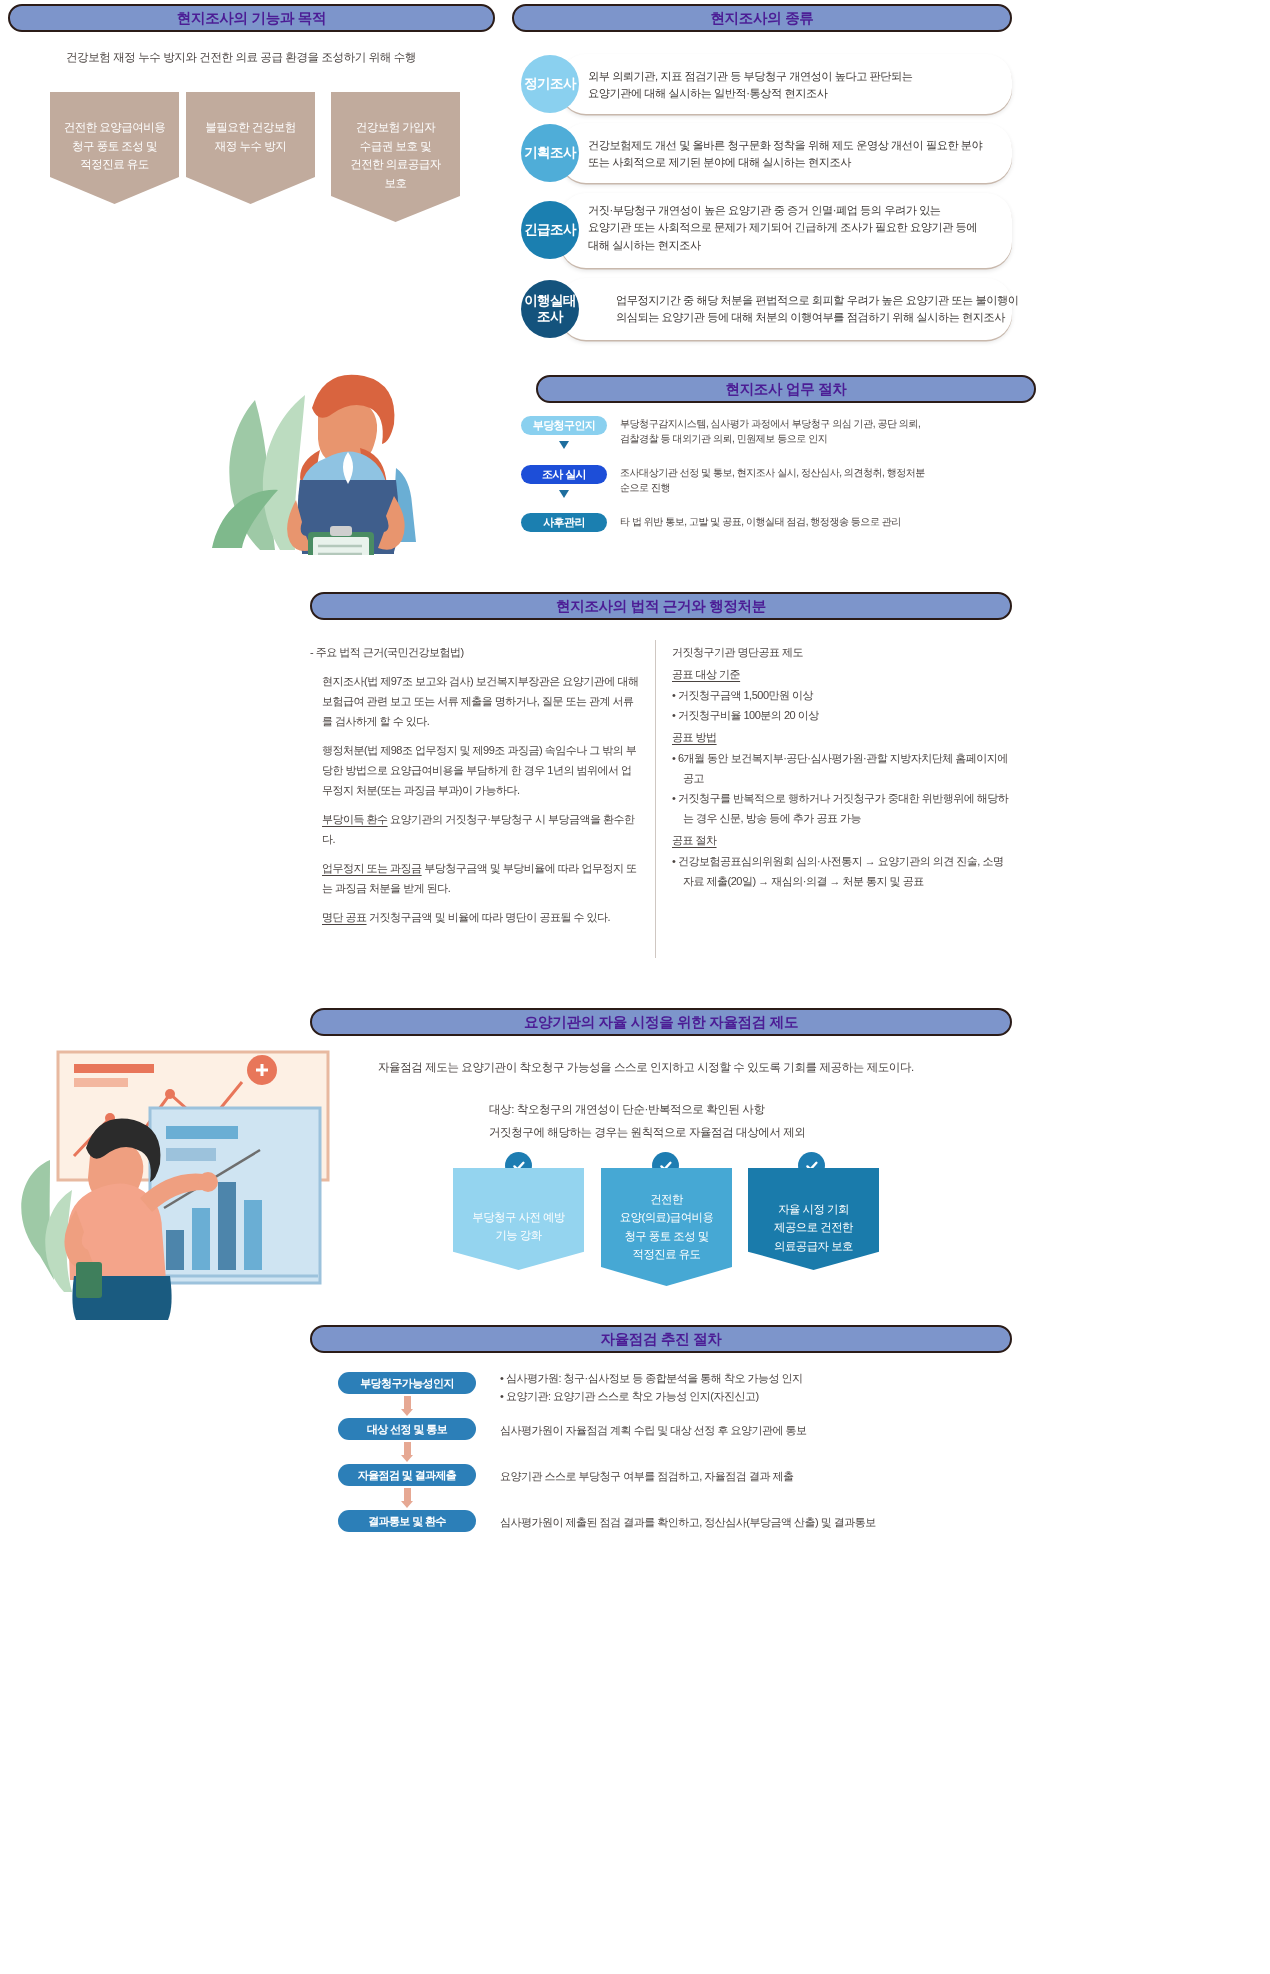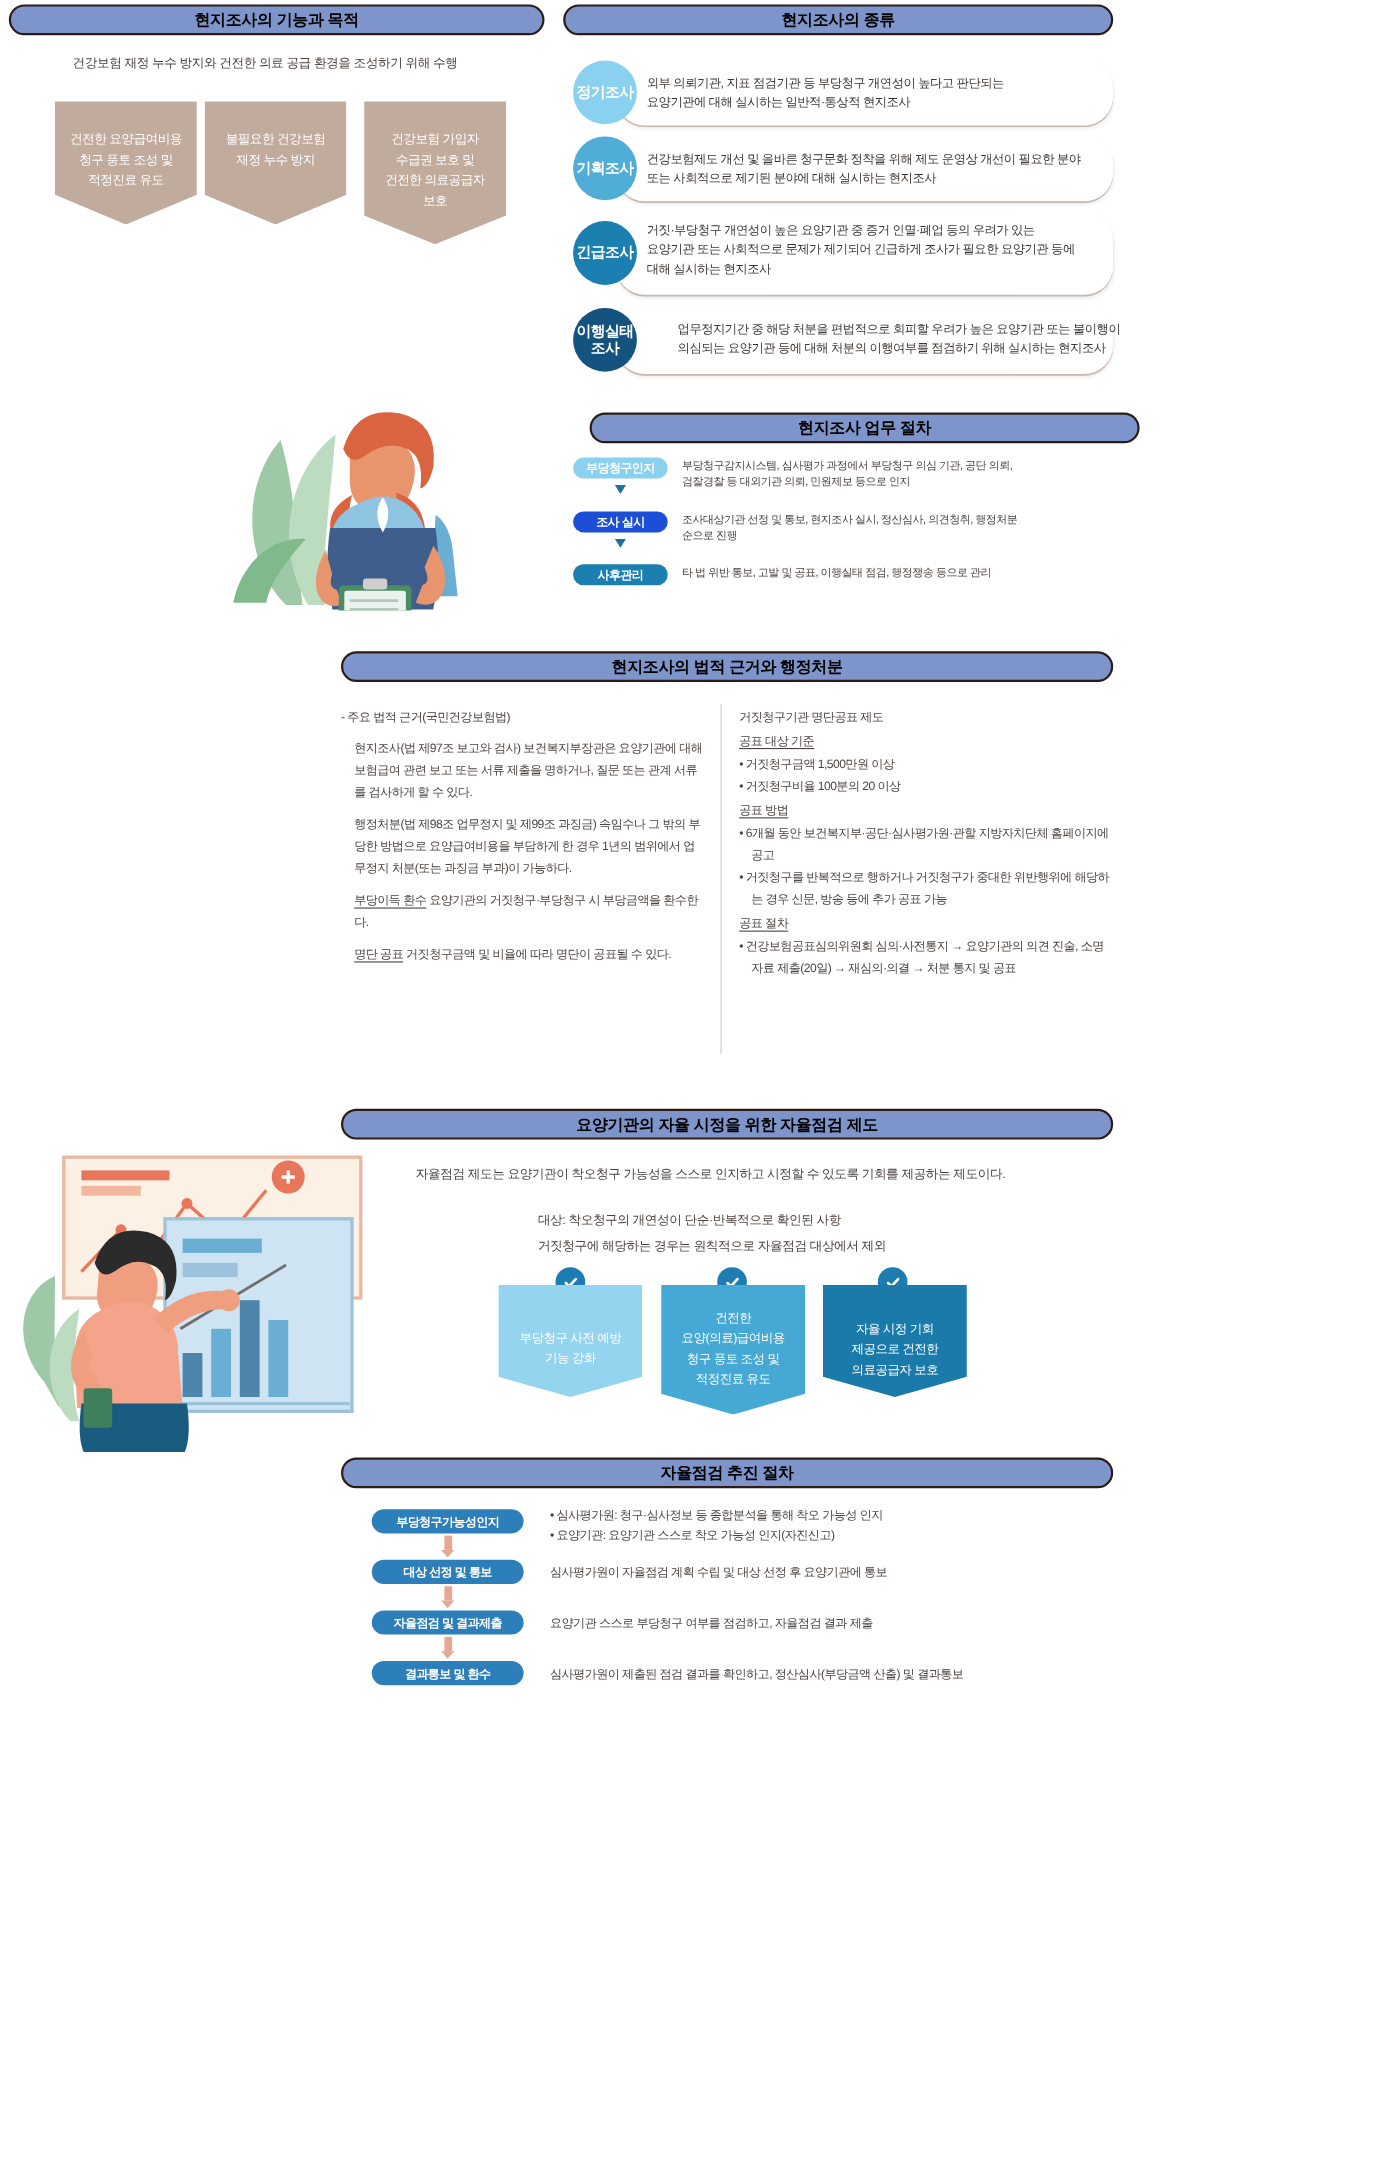--- a/index.html
+++ b/index.html
@@ -9,21 +9,21 @@
     font-family: "Liberation Sans", "DejaVu Sans", sans-serif;
   }
   body { position: relative; width: 1270px; height: 1974px; overflow: hidden; }
 
   
   .pill {
     position: absolute;
     background: #7d95cb;
     border: 2.5px solid #2b1c18;
     border-radius: 22px;
-    color: #000000;
+    color: #4c1d95;
     font-weight: bold;
     font-size: 14.5px;
     letter-spacing: -0.3px;
     display: flex;
     align-items: center;
     justify-content: center;
     height: 28px;
   }
 
   
@@ -267,20 +267,21 @@
 <div class="proc-desc" style="left:620px; top:514px; width:390px; white-space:pre-line;">타 법 위반 통보, 고발 및 공표, 이행실태 점검, 행정쟁송 등으로 관리</div>
 
 <div class="pill" id="pill-legal">현지조사의 법적 근거와 행정처분</div>
 <div class="legal-left-sep"></div>
 
 <div class="legal-col" id="legal-left">
   <div class="blk">- 주요 법적 근거(국민건강보험법)</div>
   <div class="blk indent">현지조사(법 제97조 보고와 검사) 보건복지부장관은 요양기관에 대해 보험급여 관련 보고 또는 서류 제출을 명하거나, 질문 또는 관계 서류를 검사하게 할 수 있다.</div>
   <div class="blk indent">행정처분(법 제98조 업무정지 및 제99조 과징금) 속임수나 그 밖의 부당한 방법으로 요양급여비용을 부담하게 한 경우 1년의 범위에서 업무정지 처분(또는 과징금 부과)이 가능하다.</div>
   <div class="blk indent"><span class="u">부당이득 환수</span><span> 요양기관의 거짓청구·부당청구 시 부당금액을 환수한다.</span></div>
+  <div class="blk indent"><span class="u">업무정지 또는 과징금</span><span> 부당청구금액 및 부당비율에 따라 업무정지 또는 과징금 처분을 받게 된다.</span></div>
   <div class="blk indent"><span class="u">명단 공표</span><span> 거짓청구금액 및 비율에 따라 명단이 공표될 수 있다.</span></div>
 </div>
 
 <div class="legal-col" id="legal-right">
   <div>거짓청구기관 명단공표 제도</div>
   <div class="sub-head">공표 대상 기준</div>
   <div class="bullet">• <span>거짓청구금액 1,500만원 이상</span></div>
   <div class="bullet">• <span>거짓청구비율 100분의 20 이상</span></div>
   <div class="sub-head">공표 방법</div>
   <div class="bullet">• <span>6개월 동안 보건복지부·공단·심사평가원·관할 지방자치단체 홈페이지에 공고</span></div>

